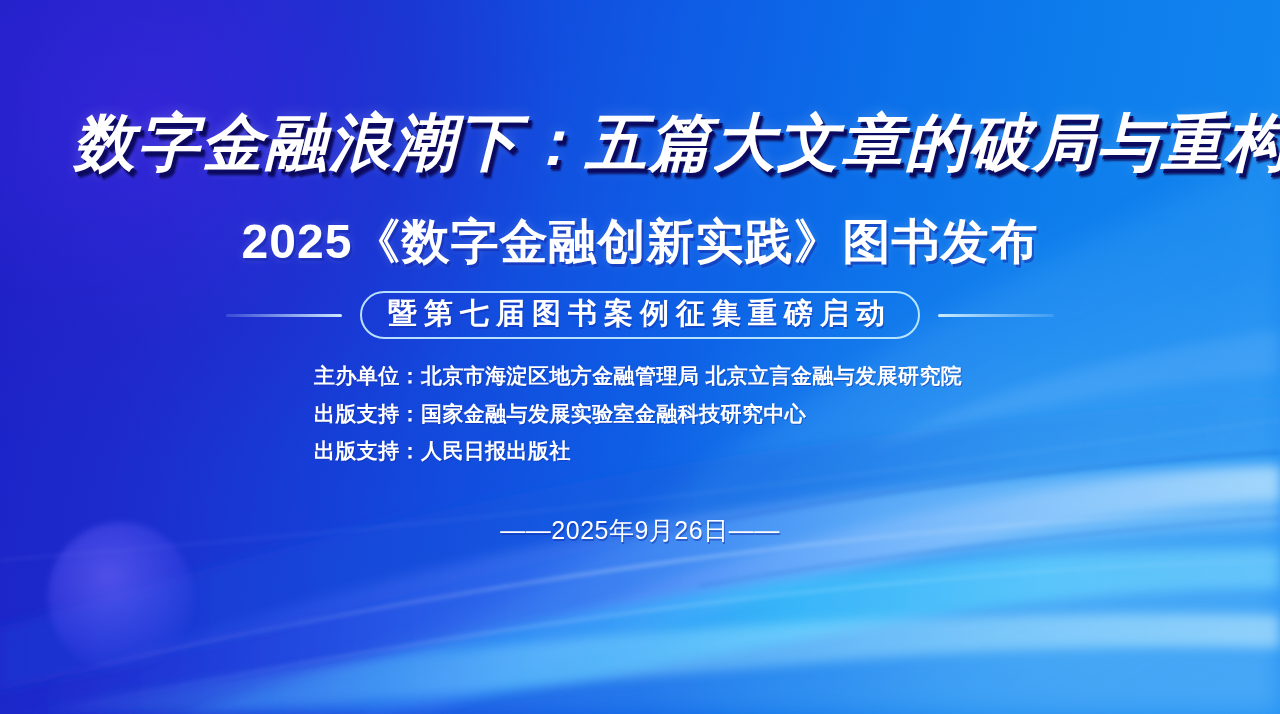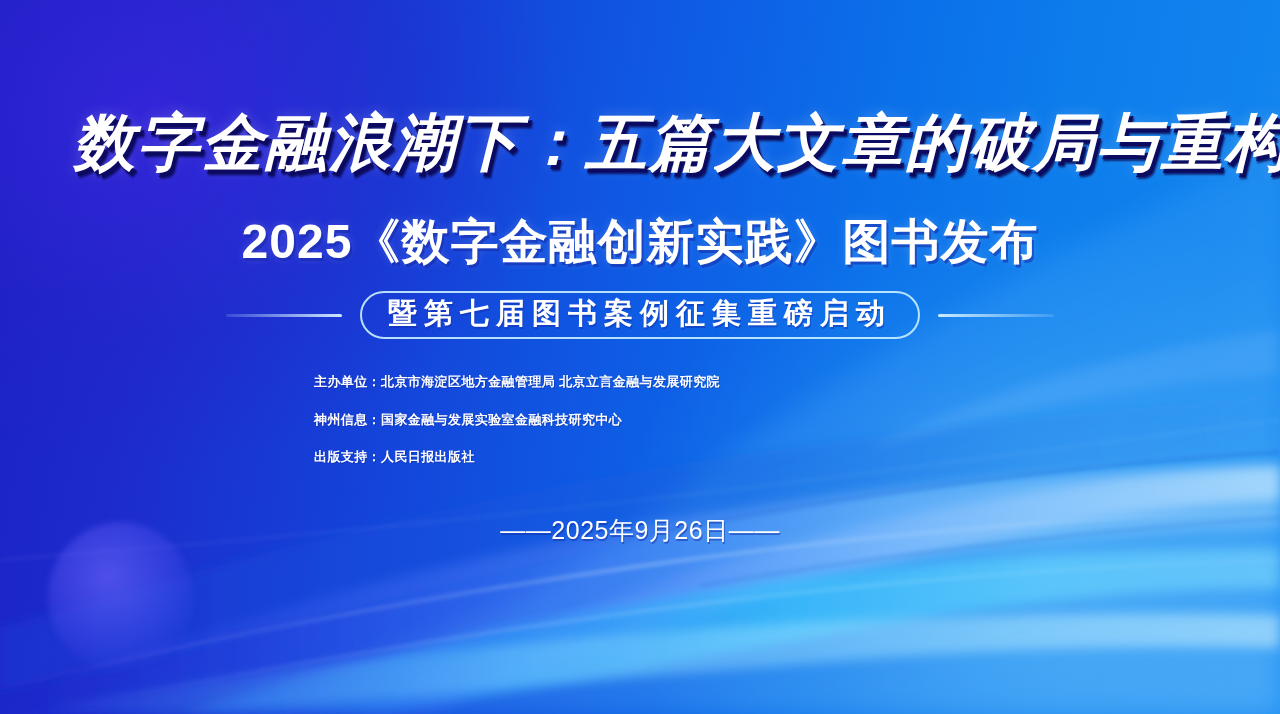--- a/index.html
+++ b/index.html
@@ -101,27 +101,26 @@
     line-height:1.15;
   }
 
   
   .orgs{
     position:absolute; top:360px; left:314px;
     display:flex; flex-direction:column; gap:6px;
   }
   .org-line{
     font-weight:700;
-    font-size:13px;
+    font-size:21px;
     letter-spacing:.4px;
     color:#ffffff;
     text-shadow:1px 1px 0 rgba(16,40,150,.45);
     white-space:nowrap;
     line-height:1.5;
-    margin-top:12px;
   }
 
   
   .date-row{
     position:absolute; top:514px; left:0; width:1280px;
     display:flex; align-items:center; justify-content:center; gap:0px;
   }
   .date-text{
     font-weight:400;
     font-size:25px;
@@ -220,21 +219,21 @@
     <h2 class="sub-title">2025《数字金融创新实践》图书发布</h2>
 
     <div class="pill-row">
       <span class="rule left"></span>
       <span class="pill">暨第七届图书案例征集重磅启动</span>
       <span class="rule right"></span>
     </div>
 
     <div class="orgs">
       <div class="org-line">主办单位：北京市海淀区地方金融管理局  北京立言金融与发展研究院</div>
-      <div class="org-line">神州信息：国家金融与发展实验室金融科技研究中心</div>
+      <div class="org-line">出版支持：国家金融与发展实验室金融科技研究中心</div>
       <div class="org-line">出版支持：人民日报出版社</div>
     </div>
 
     <div class="date-row">
       <span class="date-text">——2025年9月26日——</span>
     </div>
 
   </div>
 </div>
 

